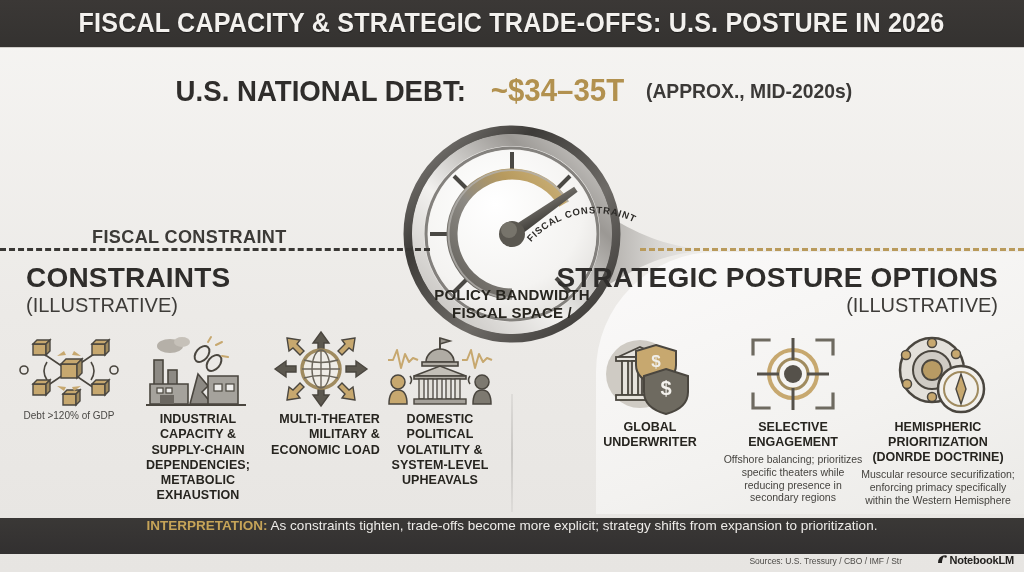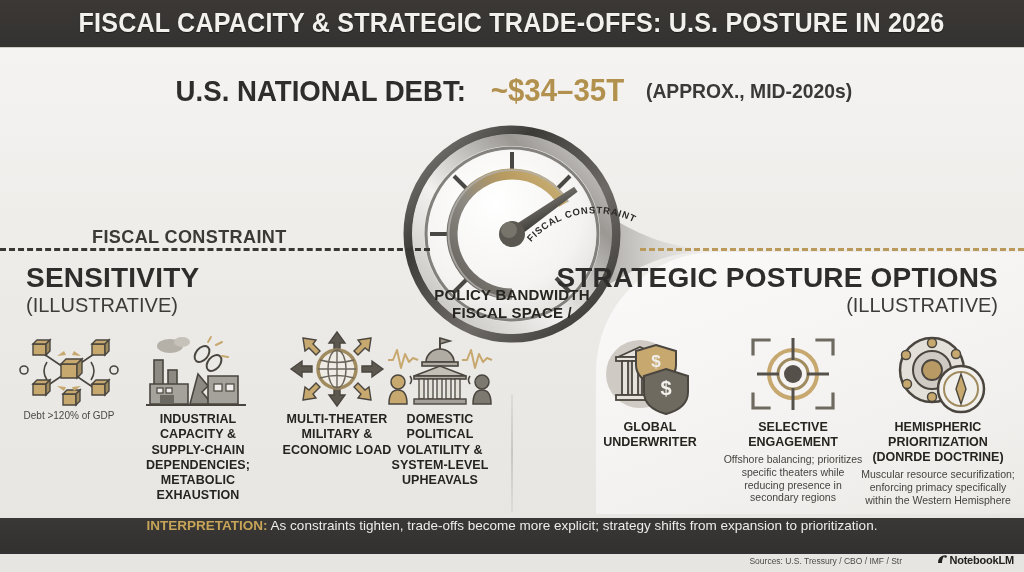--- a/index.html
+++ b/index.html
@@ -198,21 +198,21 @@
   <div class="gauge-center-label">
     <div>POLICY BANDWIDTH</div>
     <div>FISCAL SPACE /</div>
   </div>
 
   <div class="dash-left"></div>
   <div class="dash-right"></div>
   <div class="fiscal-constraint-label">FISCAL CONSTRAINT</div>
 
   <div class="left-head">
-    <div class="h1">SENSITIVITY</div>
+    <div class="h1">CONSTRAINTS</div>
     <div class="h2">(ILLUSTRATIVE)</div>
   </div>
 
   <div class="right-head">
     <div class="h1">STRATEGIC POSTURE OPTIONS</div>
     <div class="h2">(ILLUSTRATIVE)</div>
   </div>
 
   <div class="v-divider"></div>
 
@@ -286,21 +286,21 @@
               <rect x="80" y="52" width="8" height="7"></rect>
           </g>
           <rect x="14" y="63" width="14" height="9" fill="#6b6761"></rect>
           <line x1="0" y1="73" x2="100" y2="73" stroke="#4a463f" stroke-width="2"></line>
         </svg>
       </div>
       <div class="c-sub"></div>
       <div class="c-label">INDUSTRIAL CAPACITY &amp; SUPPLY-CHAIN DEPENDENCIES; METABOLIC EXHAUSTION</div>
     </div>
 
-    <div class="c-item" style="left:278px;width:118px;">
+    <div class="c-item" style="left:262px;width:118px;text-align:right;">
       <div class="c-icon">
         <svg width="96" height="78" viewBox="0 0 96 78">
           <g fill="#5c584f" stroke="#4a463f" stroke-width="1.4">
             <path d="M48 2 l8 11 h-5 v10 h-6 v-10 h-5 z"></path>
             <path d="M48 76 l8-11 h-5 v-10 h-6 v10 h-5 z"></path>
             <path d="M2 39 l11-8 v5 h10 v6 h-10 v5 z"></path>
             <path d="M94 39 l-11-8 v5 h-10 v6 h10 v5 z"></path>
           </g>
           <g fill="#c7a86f" stroke="#4a463f" stroke-width="1.4">
             <path d="M14 8 l13 2 l-3 4 l7 7 l-4 4 l-7-7 l-4 3 z"></path>

